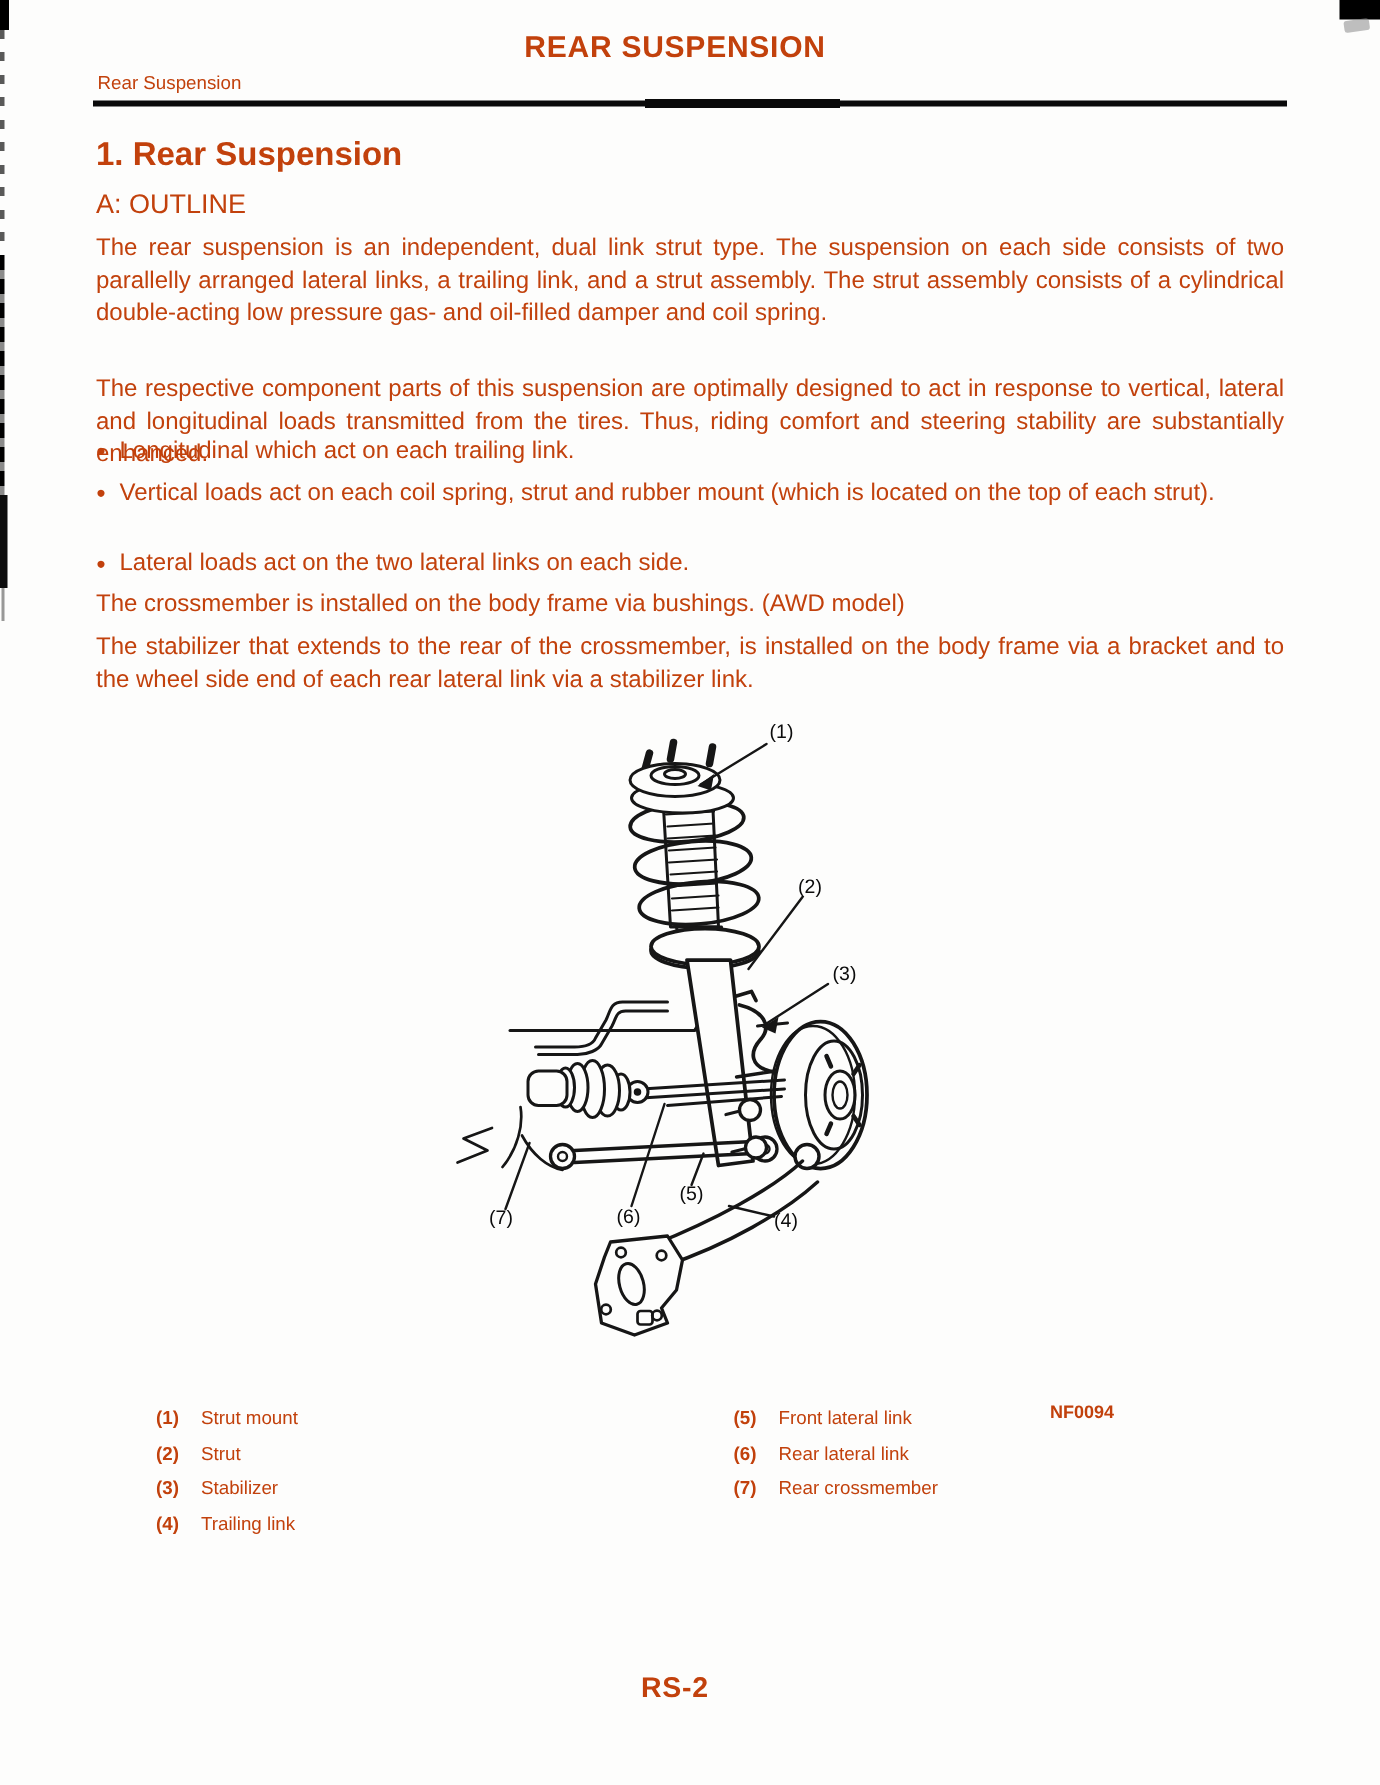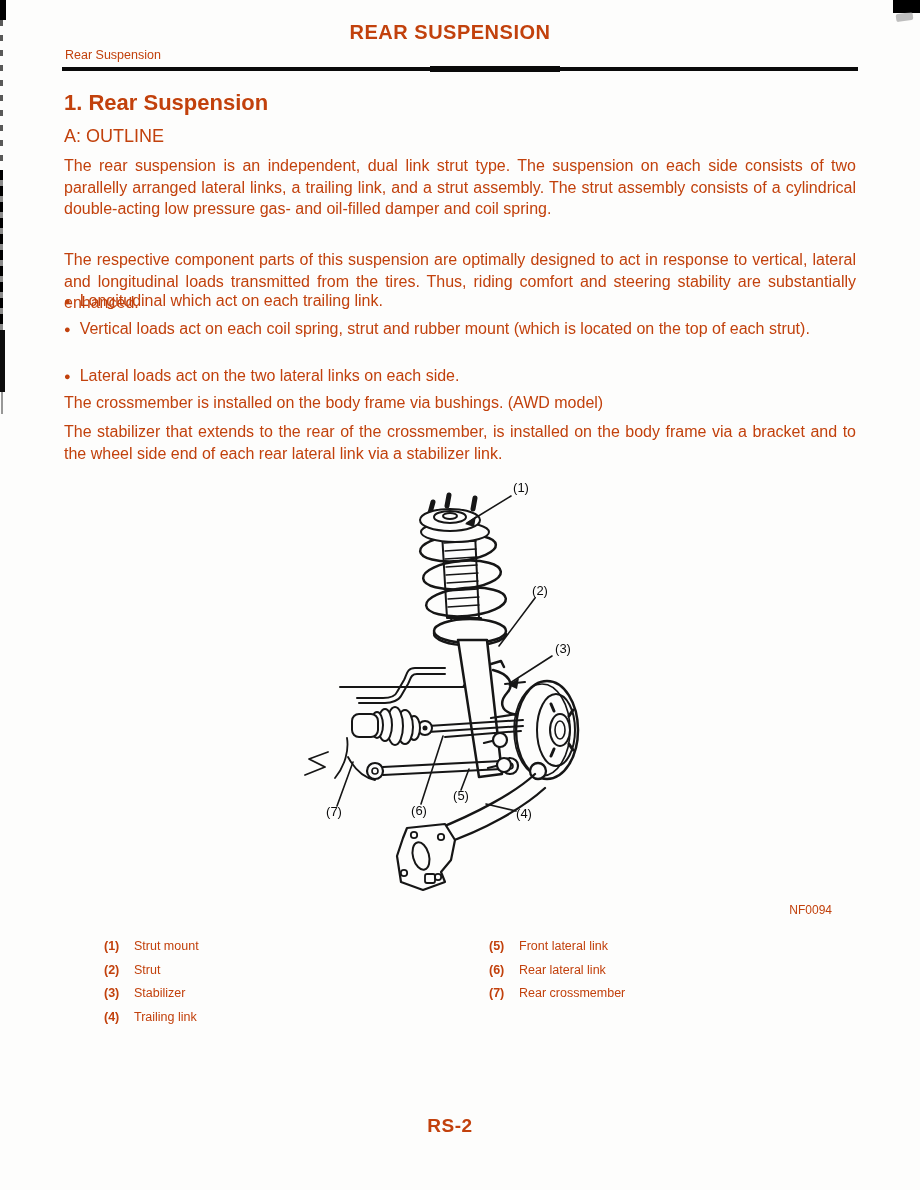--- a/index.html
+++ b/index.html
@@ -17,21 +17,21 @@
   .h1{left:64px;top:90px;font-size:22px;font-weight:700;}
   .h2{left:64px;top:126px;font-size:18px;font-weight:400;}
   
   .para{left:64px;width:792px;font-size:16px;line-height:21.5px;text-align:justify;}
   .p1{top:155px;} .p2{top:221px;margin-top:28px;}
   .b1{top:290px;} .b2{top:318px;} .b3{top:365px;}
   .p3{top:392px;} .p4{top:421px;}
   .dot{font-size:11px;vertical-align:1px;margin-right:9px;}
   
   .figure-svg{left:295px;top:478px;}
-  .fig-code{left:700px;top:903px;width:132px;text-align:right;font-size:12px;font-weight:400;}
+  .fig-code{left:700px;top:934px;width:132px;font-size:12px;font-weight:700;}
   
   .legend-num{font-size:12.5px;font-weight:700;width:30px;display:inline-block;}
   .legend-label{font-size:12.5px;font-weight:400;}
   .lg{white-space:nowrap;}
   .lgL0{left:104px;top:936px;} .lgL1{left:104px;top:960px;} .lgL2{left:104px;top:983px;} .lgL3{left:104px;top:1007px;}
   .lgR0{left:489px;top:936px;} .lgR1{left:489px;top:960px;} .lgR2{left:489px;top:983px;}
   
   .page-num{left:0;top:1115px;width:900px;text-align:center;font-size:19px;font-weight:700;letter-spacing:.5px;}
   
   .edgeA{left:0;top:0;width:6px;height:20px;background:#000;}

